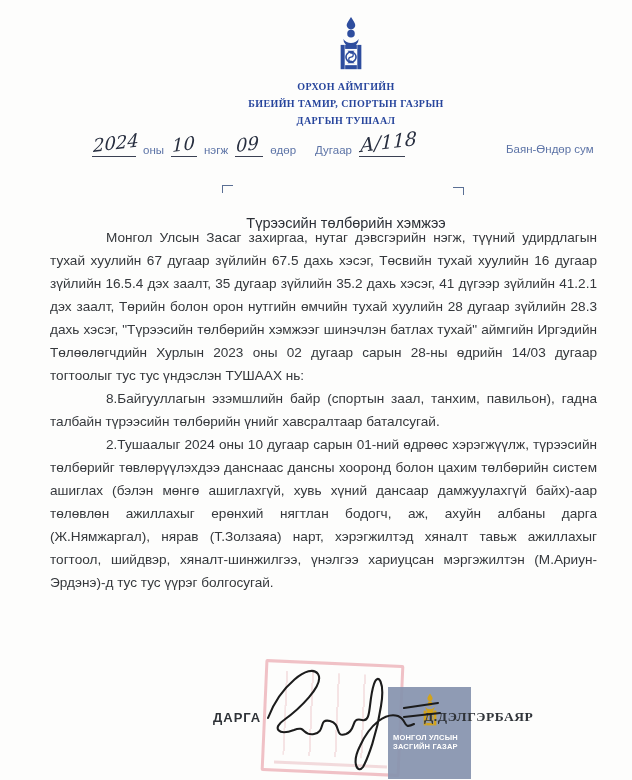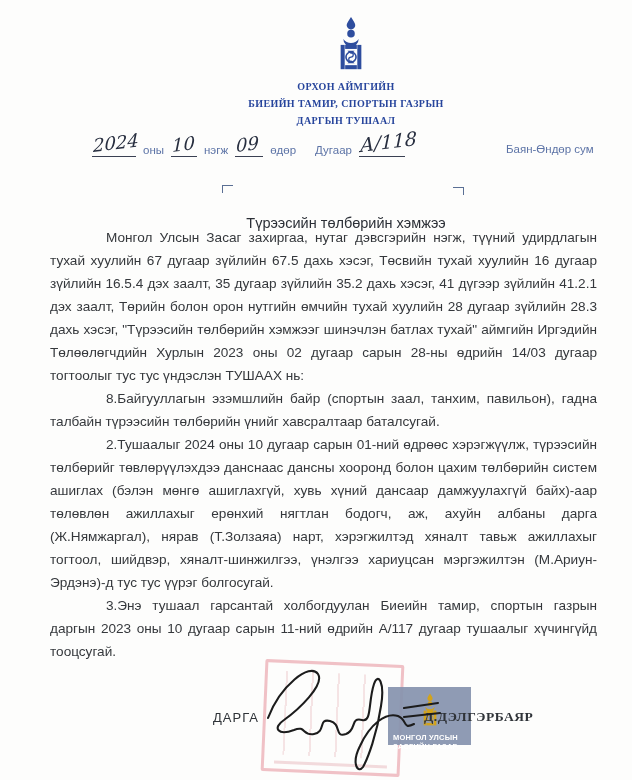--- a/index.html
+++ b/index.html
@@ -60,34 +60,34 @@
     content:"";position:absolute;left:18px;top:8px;right:18px;bottom:14px;
     background:repeating-linear-gradient(90deg,
       rgba(217,139,146,.28) 0 2px, transparent 2px 26px);
     opacity:.8;
   }
   .pink-stamp::after{
     content:"";position:absolute;left:10px;bottom:5px;right:10px;height:3px;
     background:rgba(217,139,146,.3);
   }
   .gov-stamp{
-    position:absolute;left:388px;top:687px;width:83px;height:58px;
+    position:absolute;left:388px;top:687px;width:83px;height:92px;
     background:rgba(134,147,174,.93);z-index:2;
     display:flex;flex-direction:column;align-items:center;justify-content:flex-start;
     padding-top:3px;box-sizing:border-box;
   }
   .gov-stamp svg{width:22px;height:40px;flex:0 0 auto;}
   .gov-stamp .stamp-text{
     width:100%;padding-left:5px;box-sizing:border-box;margin-top:3px;
     font-size:7.5px;font-weight:bold;line-height:9px;color:#ffffff;letter-spacing:.2px;
     text-align:left;
   }
   .sig-label{
     position:absolute;left:213px;top:710px;z-index:3;
-    font-size:13px;color:#2f3338;letter-spacing:1px;font-weight:400;
+    font-size:13px;color:#2f3338;letter-spacing:1px;font-weight:700;
   }
   .sig-name{
     position:absolute;left:424px;top:709px;z-index:4;
     font-size:13.5px;color:#2f3338;letter-spacing:.5px;font-weight:600;font-family:Liberation Serif, serif;
   }
   .signature{position:absolute;left:252px;top:658px;width:210px;height:118px;z-index:5;}
   .signature svg{width:100%;height:100%;}
 </style>
 </head>
 <body>
@@ -145,21 +145,20 @@
   <span class="corner left"></span>
   <span class="corner right"></span>
   <div class="title-block">
     <div>Түрээсийн төлбөрийн хэмжээ</div>
   </div>
 
   <div class="body-text">
     <p>Монгол Улсын Засаг захиргаа, нутаг дэвсгэрийн нэгж, түүний удирдлагын тухай хуулийн 67 дугаар зүйлийн 67.5 дахь хэсэг, Төсвийн тухай хуулийн 16 дугаар зүйлийн 16.5.4 дэх заалт, 35 дугаар зүйлийн 35.2 дахь хэсэг, 41 дүгээр зүйлийн 41.2.1 дэх заалт, Төрийн болон орон нутгийн өмчийн тухай хуулийн 28 дугаар зүйлийн 28.3 дахь хэсэг, "Түрээсийн төлбөрийн хэмжээг шинэчлэн батлах тухай" аймгийн Иргэдийн Төлөөлөгчдийн Хурлын 2023 оны 02 дугаар сарын 28-ны өдрийн 14/03 дугаар тогтоолыг тус тус үндэслэн ТУШААХ нь:</p>
     <p>8.Байгууллагын эзэмшлийн байр (спортын заал, танхим, павильон), гадна талбайн түрээсийн төлбөрийн үнийг хавсралтаар баталсугай.</p>
     <p>2.Тушаалыг 2024 оны 10 дугаар сарын 01-ний өдрөөс хэрэгжүүлж, түрээсийн төлбөрийг төвлөрүүлэхдээ данснаас дансны хооронд болон цахим төлбөрийн систем ашиглах (бэлэн мөнгө ашиглахгүй, хувь хүний дансаар дамжуулахгүй байх)-аар төлөвлөн ажиллахыг ерөнхий нягтлан бодогч, аж, ахуйн албаны дарга (Ж.Нямжаргал), нярав (Т.Золзаяа) нарт, хэрэгжилтэд хяналт тавьж ажиллахыг тогтоол, шийдвэр, хяналт-шинжилгээ, үнэлгээ хариуцсан мэргэжилтэн (М.Ариун-Эрдэнэ)-д тус тус үүрэг болгосугай.</p>
-    <p>3.Энэ тушаал гарсантай холбогдуулан Биеийн тамир, спортын газрын даргын 2023 оны 10 дугаар сарын 11-ний өдрийн А/117 дугаар тушаалыг хүчингүйд тооцсугай.</p>
   </div>
 
   <div class="pink-stamp"></div>
 
   <div class="gov-stamp">
     <svg viewBox="0 0 40 62" xmlns="http://www.w3.org/2000/svg">
       <g fill="#d2a31c">
         <path d="M20 1 C23 6 25.5 8.5 24.5 11.5 C23.8 13.8 21.5 14.8 20 14.8 C18.5 14.8 16.2 13.8 15.5 11.5 C14.5 8.5 17 6 20 1 Z"></path>
         <circle cx="20" cy="19.5" r="4.2"></circle>
         <path d="M11.5 25.5 A 8.5 8.5 0 0 0 28.5 25.5 A 10.5 10.5 0 0 1 11.5 25.5 Z"></path>

